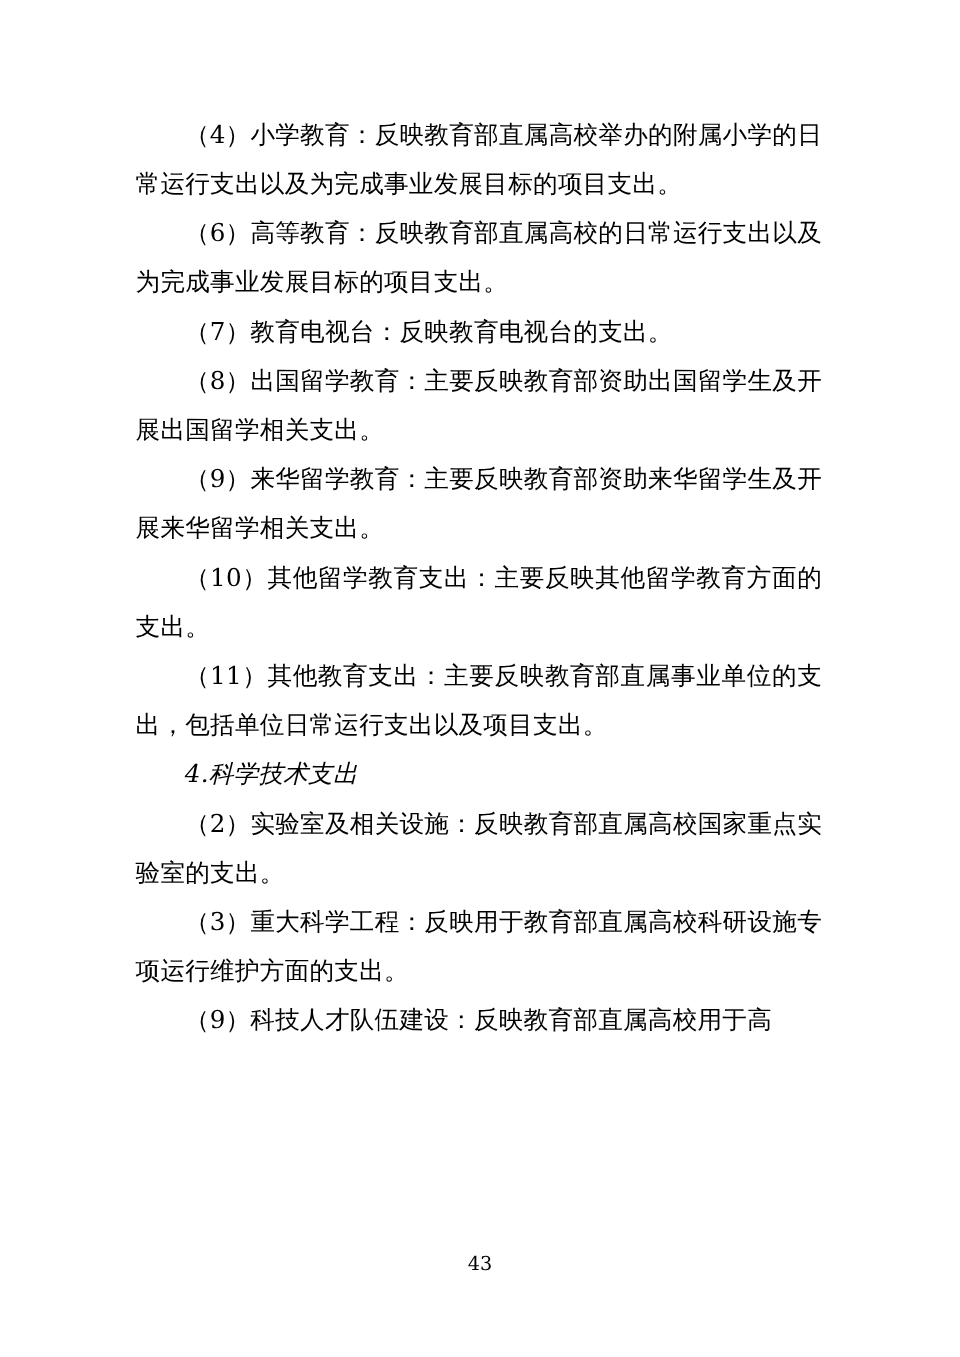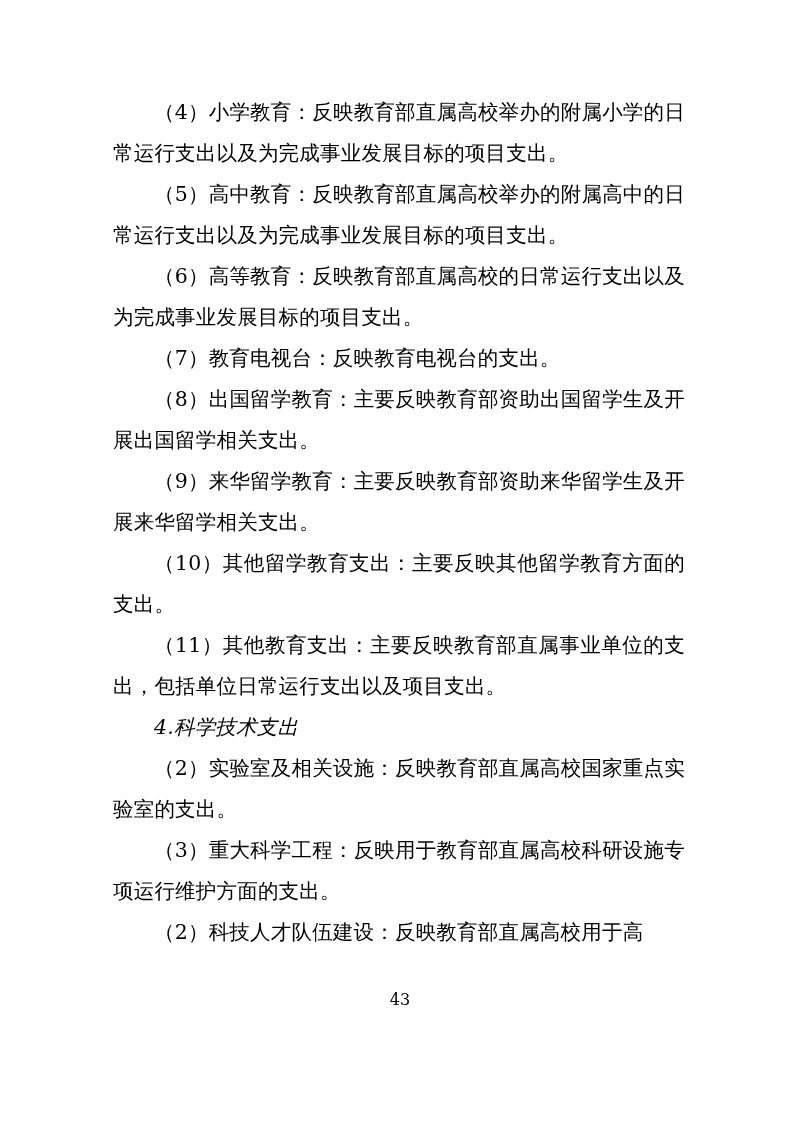--- a/index.html
+++ b/index.html
@@ -34,39 +34,38 @@
     white-space: pre-wrap;
   }
   .para.section {
     text-indent: 2em;
     font-style: italic;
   }
   .pagenum {
     position: absolute;
     left: 0;
     right: 0;
-    top: 990px;
+    top: 1043px;
     text-align: center;
     font-size: 16px;
     font-family: "DejaVu Serif", "Liberation Serif", serif;
     color: #000000;
   }
 </style>
 </head>
 <body>
 
 <div class="page">
   <div class="content">
     <p class="para">（4）小学教育：反映教育部直属高校举办的附属小学的日常运行支出以及为完成事业发展目标的项目支出。</p>
-    <p class="para">（5）高中教育：反映教育部直属高校举办的附属高中的日常运行支出以及为完成事业发展目标的项目支出。</p>
     <p class="para">（6）高等教育：反映教育部直属高校的日常运行支出以及为完成事业发展目标的项目支出。</p>
     <p class="para">（7）教育电视台：反映教育电视台的支出。</p>
     <p class="para">（8）出国留学教育：主要反映教育部资助出国留学生及开展出国留学相关支出。</p>
     <p class="para">（9）来华留学教育：主要反映教育部资助来华留学生及开展来华留学相关支出。</p>
     <p class="para">（10）其他留学教育支出：主要反映其他留学教育方面的支出。</p>
     <p class="para">（11）其他教育支出：主要反映教育部直属事业单位的支出，包括单位日常运行支出以及项目支出。</p>
     <p class="para section">4.科学技术支出</p>
     <p class="para">（2）实验室及相关设施：反映教育部直属高校国家重点实验室的支出。</p>
     <p class="para">（3）重大科学工程：反映用于教育部直属高校科研设施专项运行维护方面的支出。</p>
-    <p class="para">（2）科技人才队伍建设：反映教育部直属高校用于高</p>
+    <p class="para">（9）科技人才队伍建设：反映教育部直属高校用于高</p>
   </div>
   <div class="pagenum">43</div>
 </div>
 
 </body></html>

